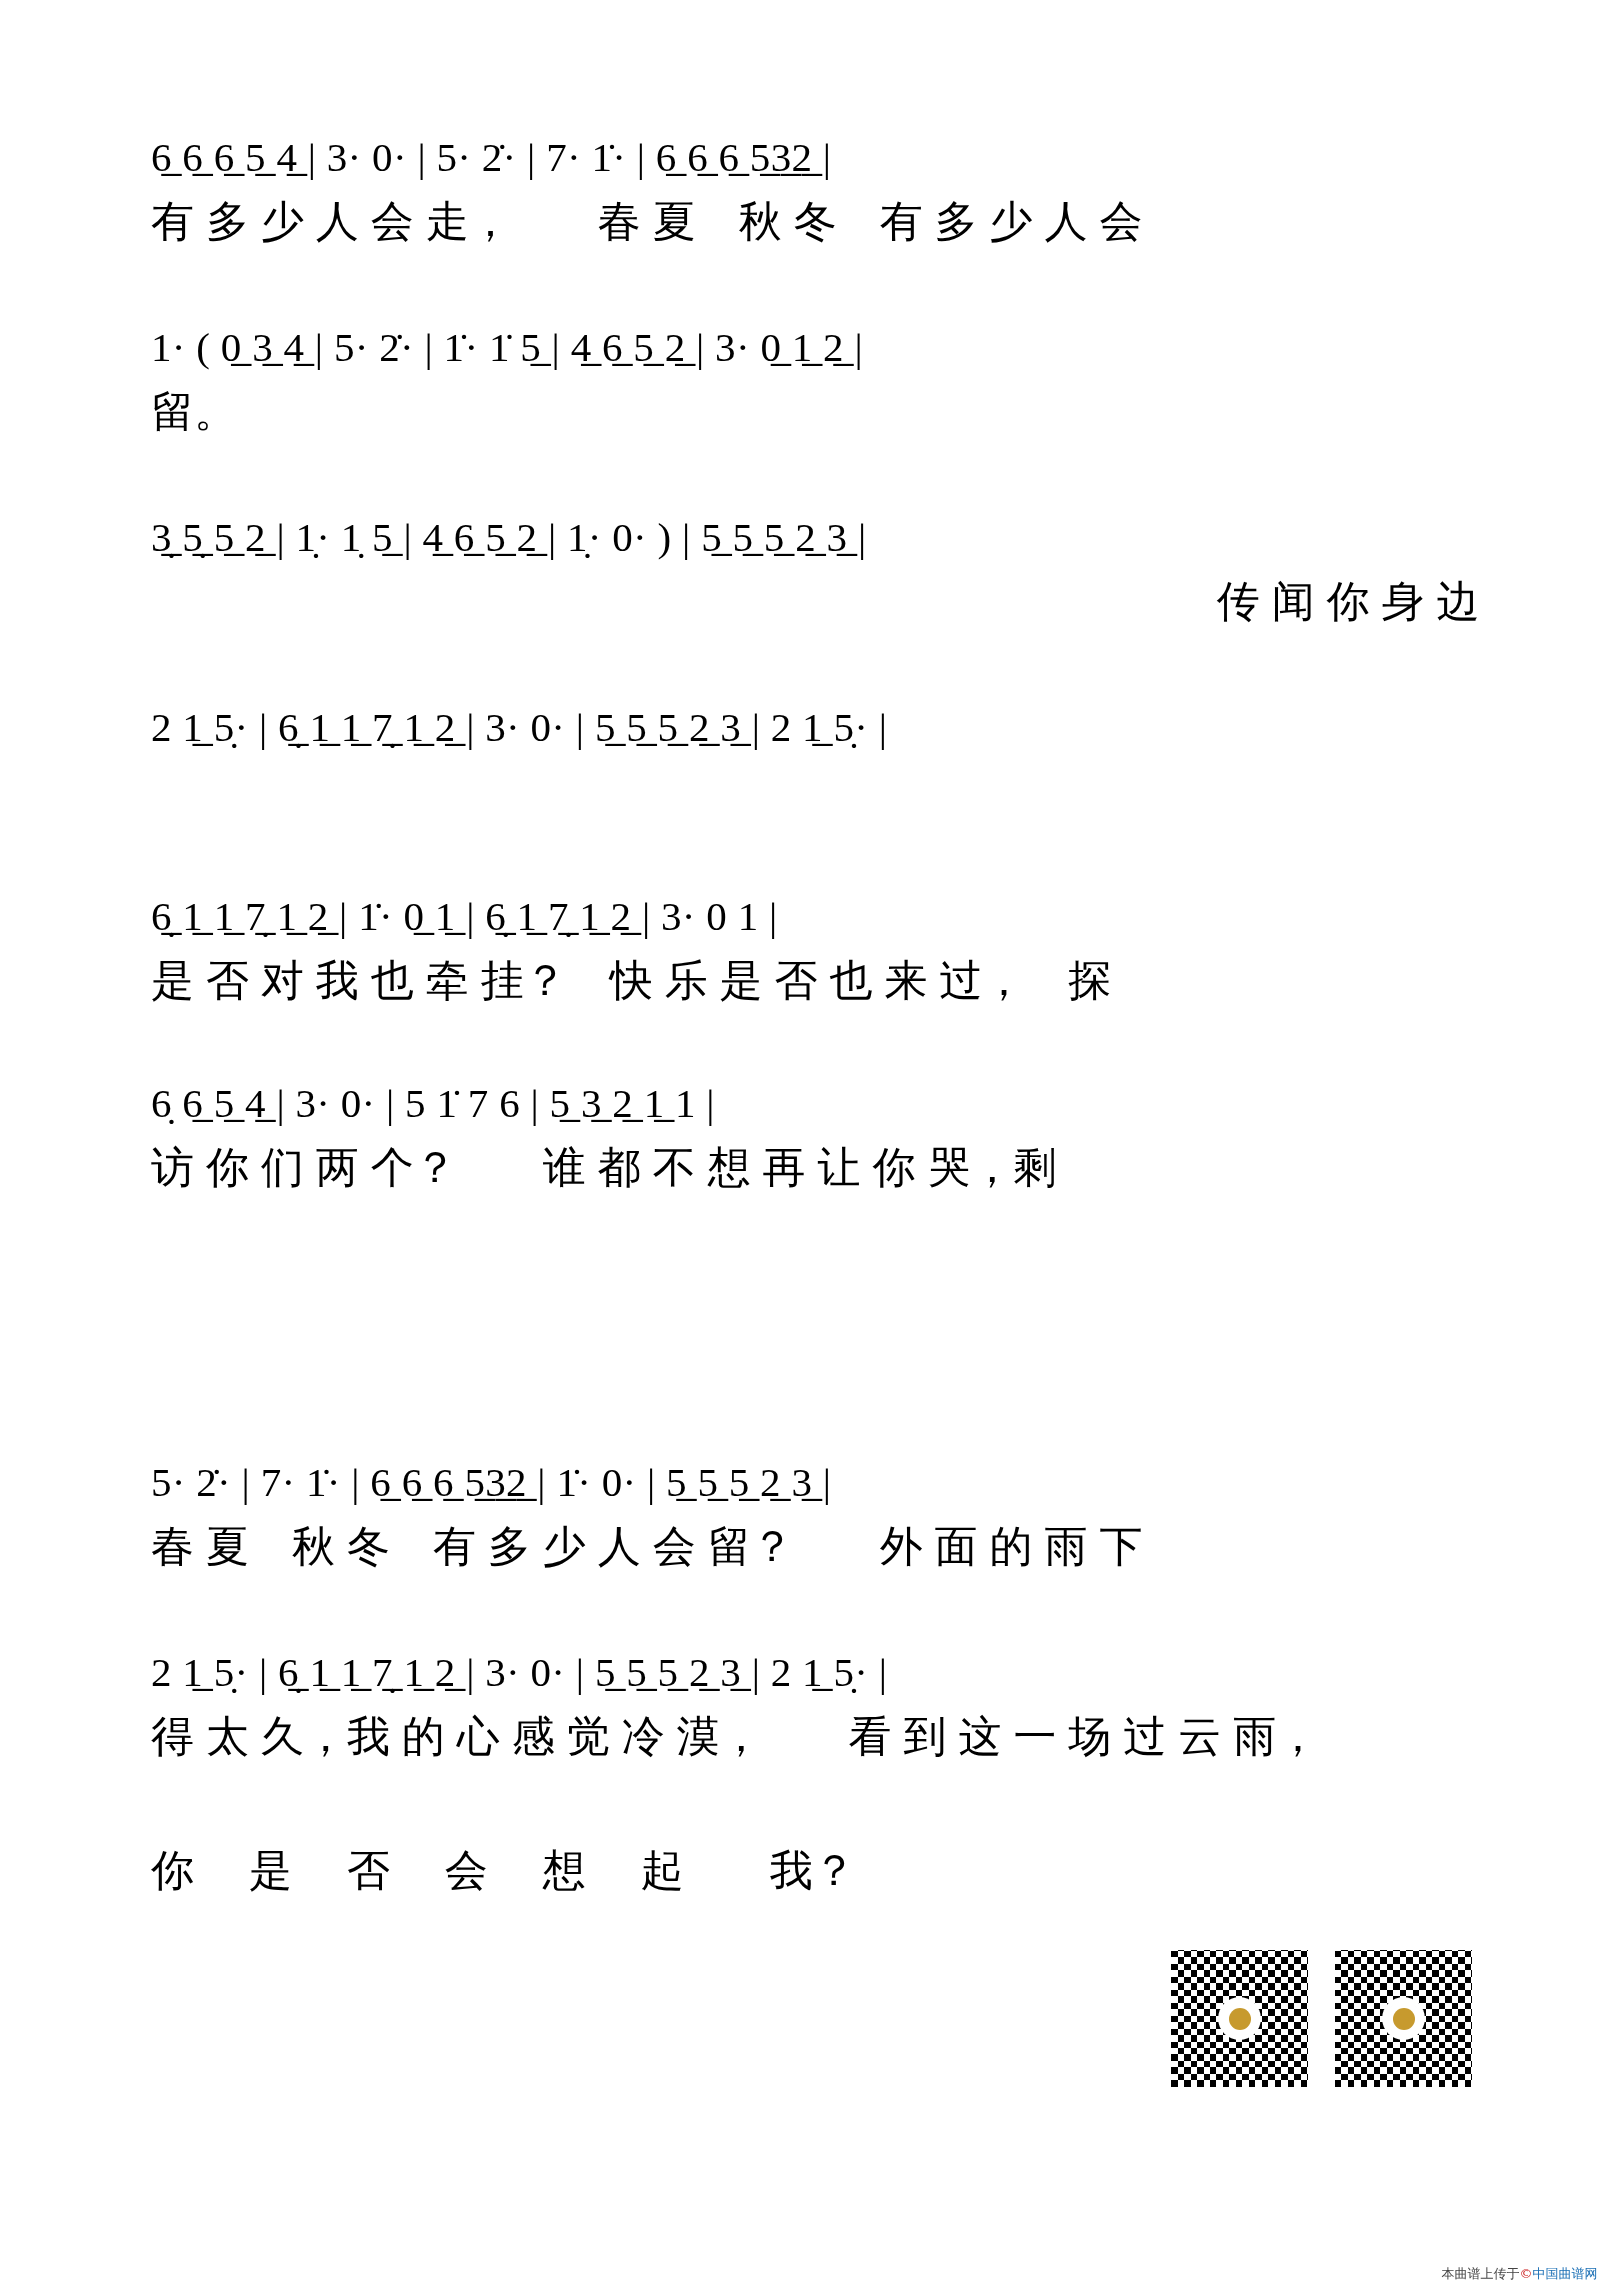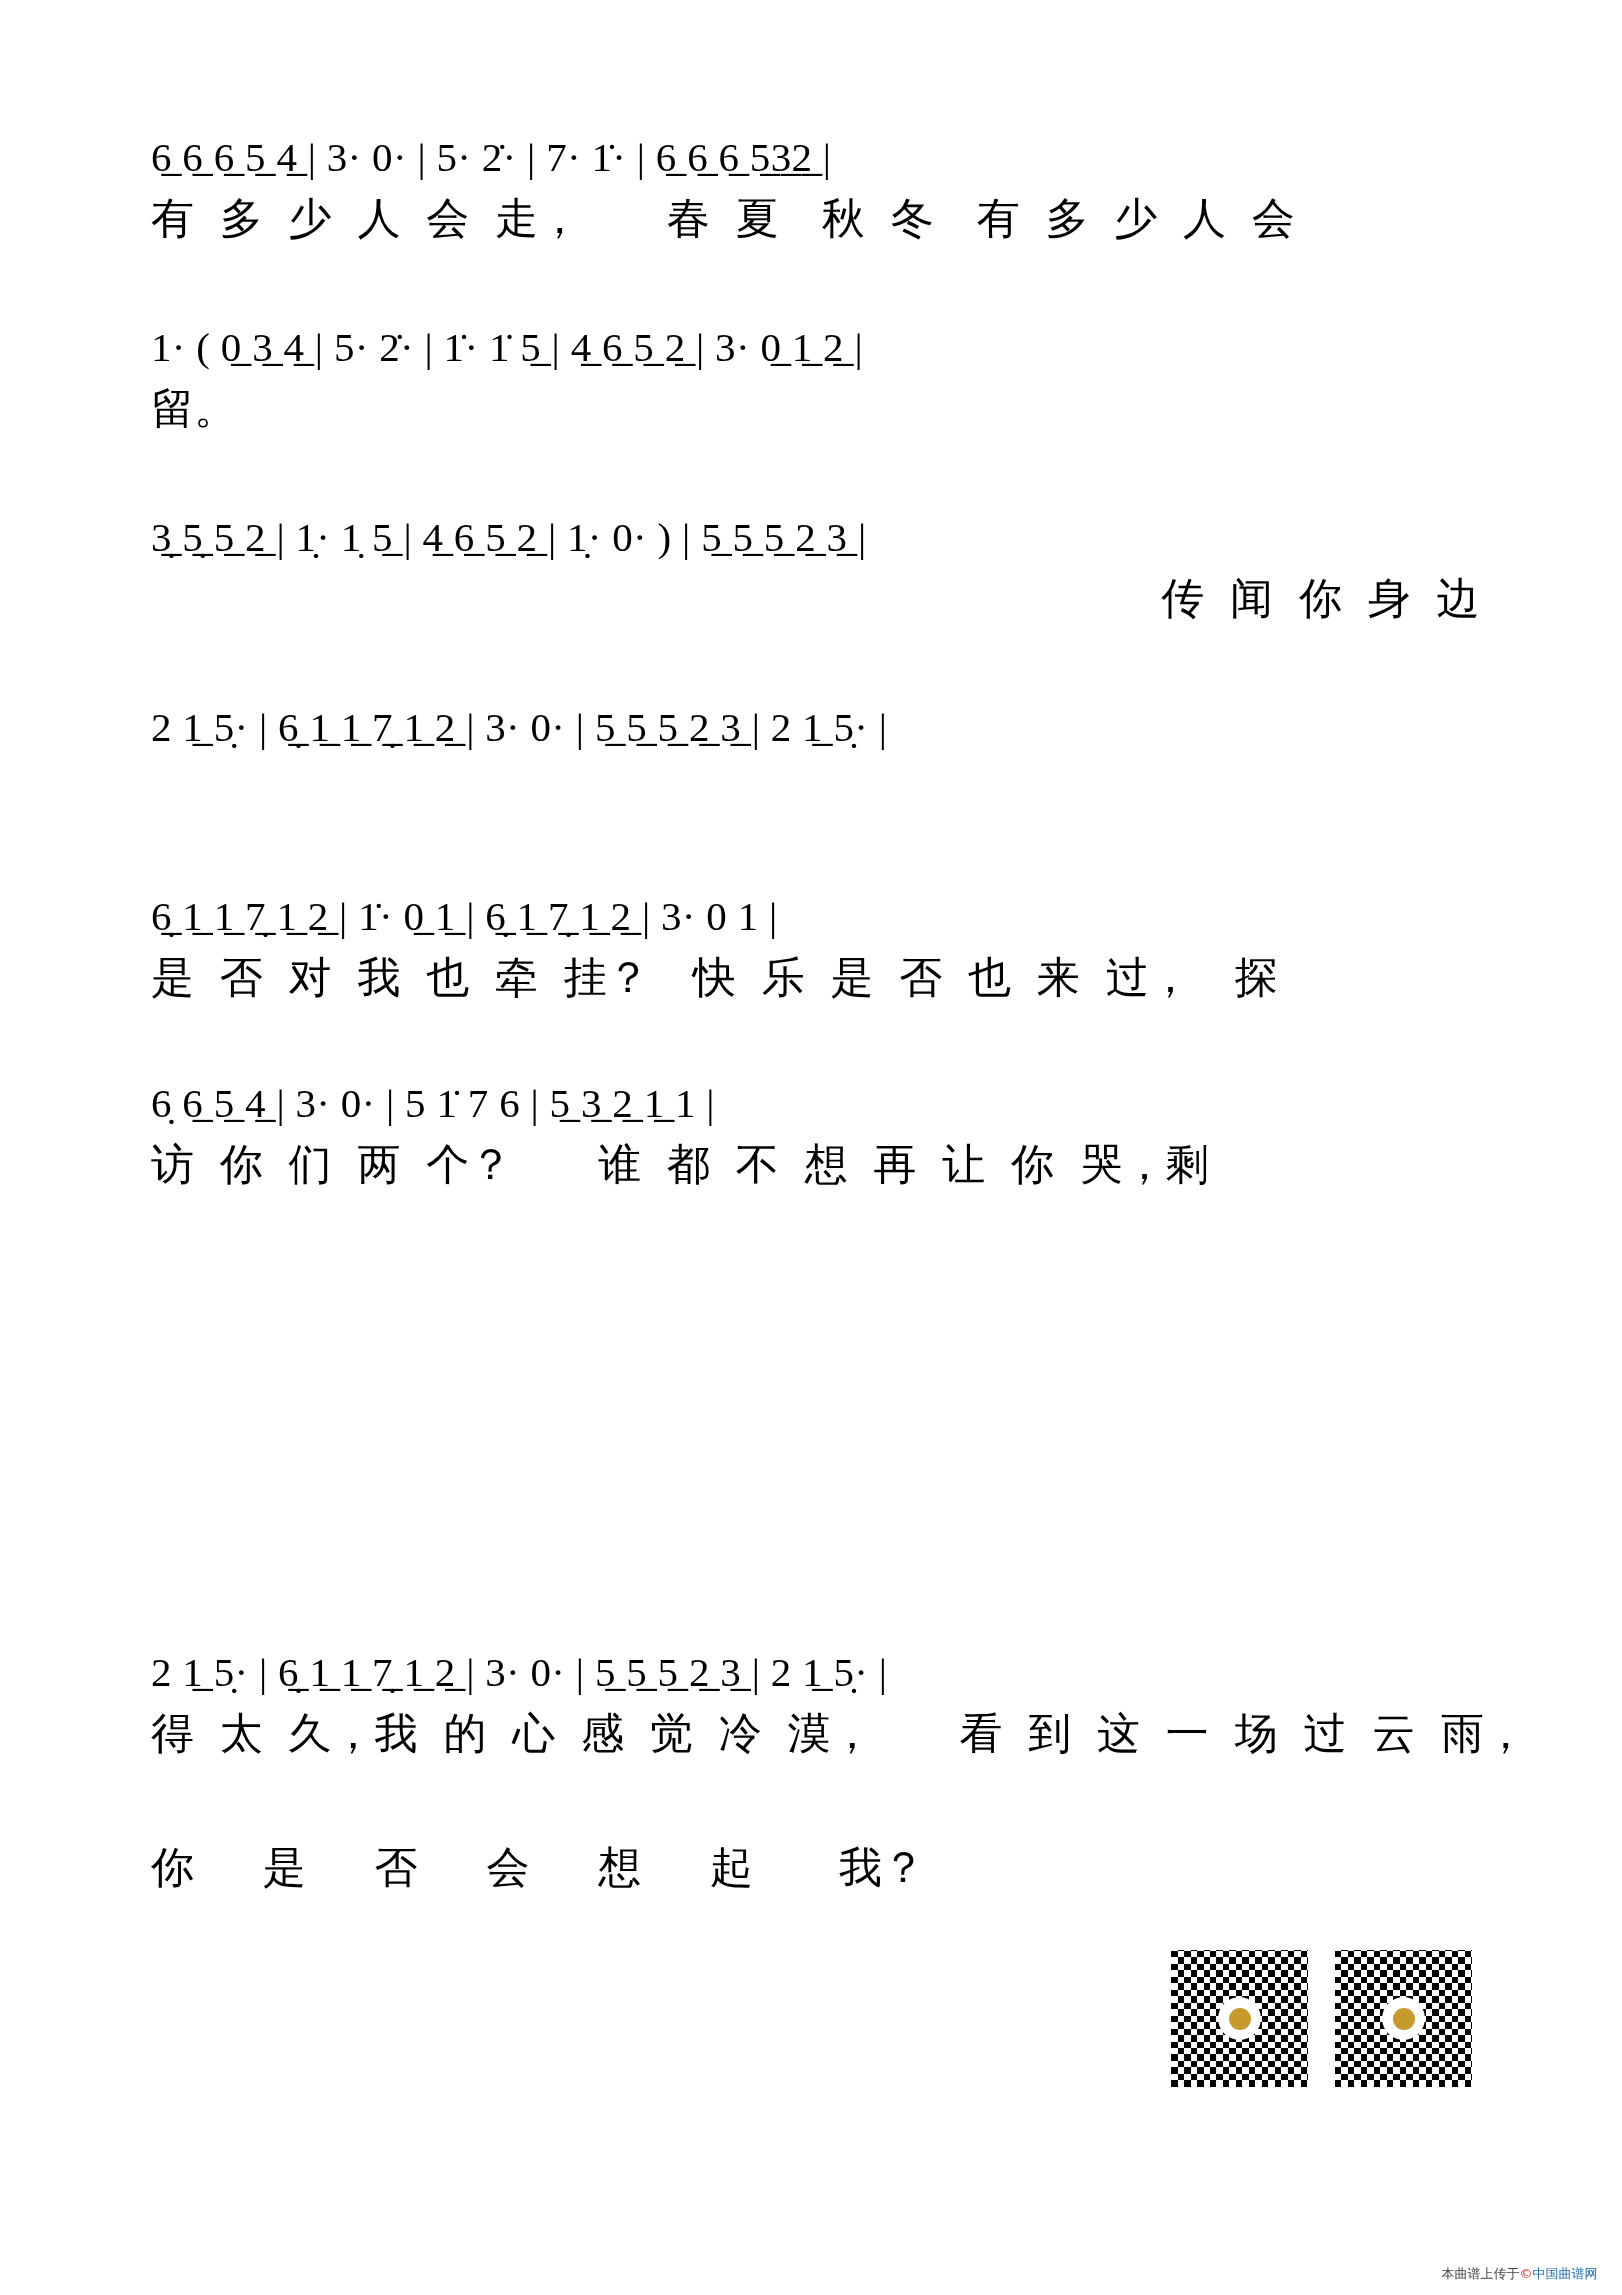--- a/index.html
+++ b/index.html
@@ -28,21 +28,21 @@
   }
   .notes-row {
     font-family: "Liberation Serif", serif;
     font-size: 41px;
     line-height: 1.0;
     white-space: nowrap;
     letter-spacing: 0.3px;
     height: 56px;
   }
   .lyrics-row {
-    font-family: Liberation Mono, monospace;
+    font-family: Liberation Sans, sans-serif;
     font-size: 43px;
     line-height: 1.0;
     white-space: nowrap;
     height: 63px;
     margin-top: 6.5px;
   }
 
   
 
   .sys1 { top: 137px; }
@@ -137,20 +137,24 @@
     <div class="notes-row">6̣̲ 1̲ 1̲ 7̣̲ 1̲ 2̲ | 1̇· 0̲ 1̲ | 6̣̲ 1̲ 7̣̲ 1̲ 2̲ | 3· 0 1 |</div>
     <div class="lyrics-row">是 否 对 我 也 牵 挂？　快 乐 是 否 也 来 过，　探</div>
   </div>
 
   <div class="system sys6">
     <div class="notes-row">6̣ 6̲ 5̲ 4̲ | 3· 0· | 5 1̇ 7 6 | 5̲ 3̲ 2̲ 1̲ 1 |</div>
     <div class="lyrics-row">访 你 们 两 个？　　谁 都 不 想 再 让 你 哭，剩</div>
   </div>
 
 
+  <div class="system sys8">
+    <div class="notes-row">5· 2̇· | 7· 1̇· | 6̲ 6̲ 6̲  5̲3̲2̲ | 1̇· 0· | 5̲ 5̲ 5̲ 2̲ 3̲ |</div>
+    <div class="lyrics-row">春 夏　秋 冬　有 多 少 人 会 留？　　外 面 的 雨 下</div>
+  </div>
 
   <div class="system sys9">
     <div class="notes-row">2 1̲ 5̣· | 6̣̲ 1̲ 1̲ 7̣̲ 1̲ 2̲ | 3· 0· | 5̲ 5̲ 5̲ 2̲ 3̲ | 2 1̲ 5̣· |</div>
     <div class="lyrics-row">得 太 久，我 的 心 感 觉 冷 漠，　　看 到 这 一 场 过 云 雨，</div>
   </div>
 
   <div class="system sys10">
     <div class="lyrics-row">你　 是　 否　 会　 想　 起　　我？</div>
   </div>
 

